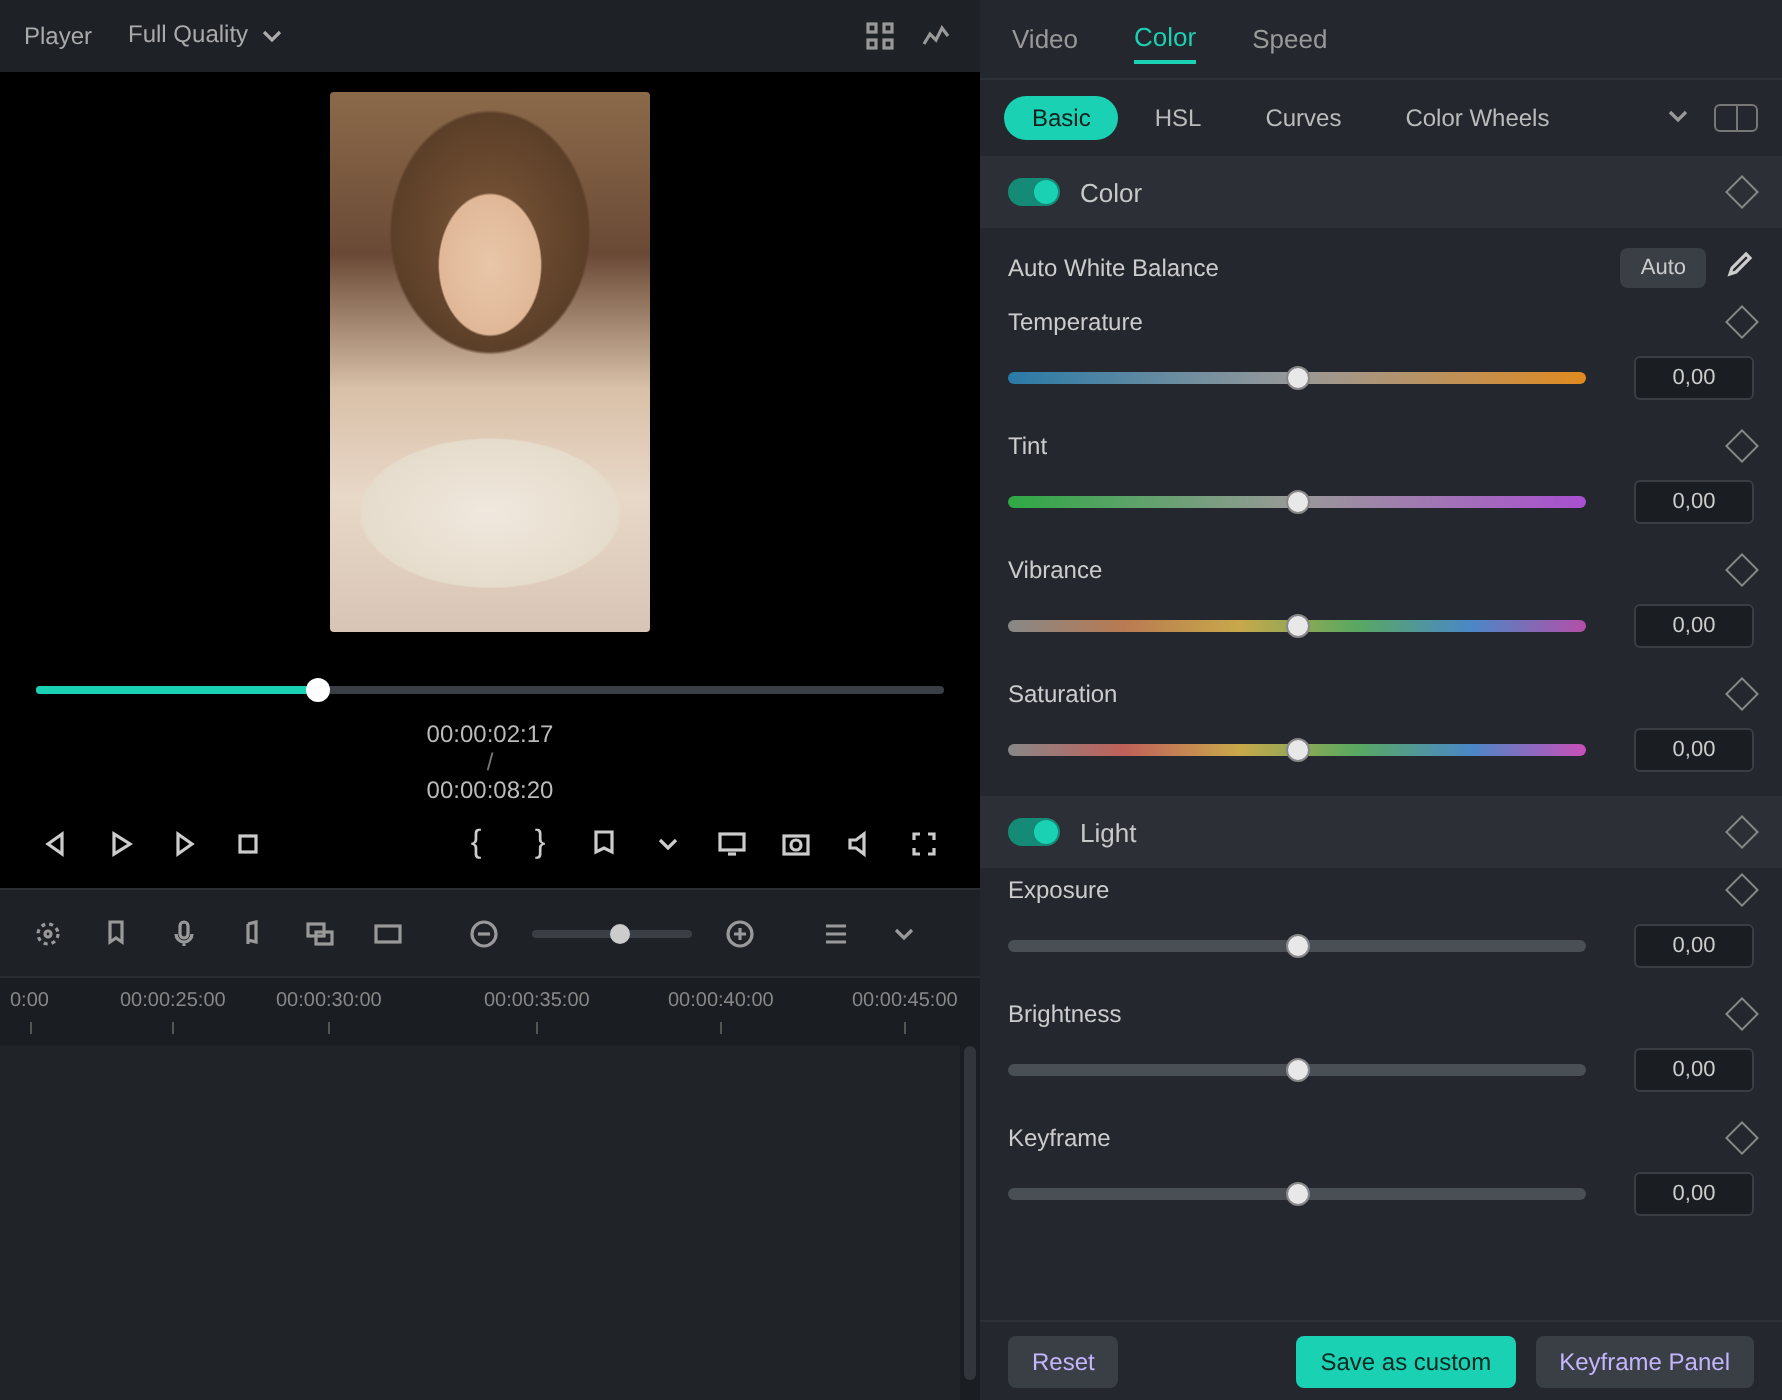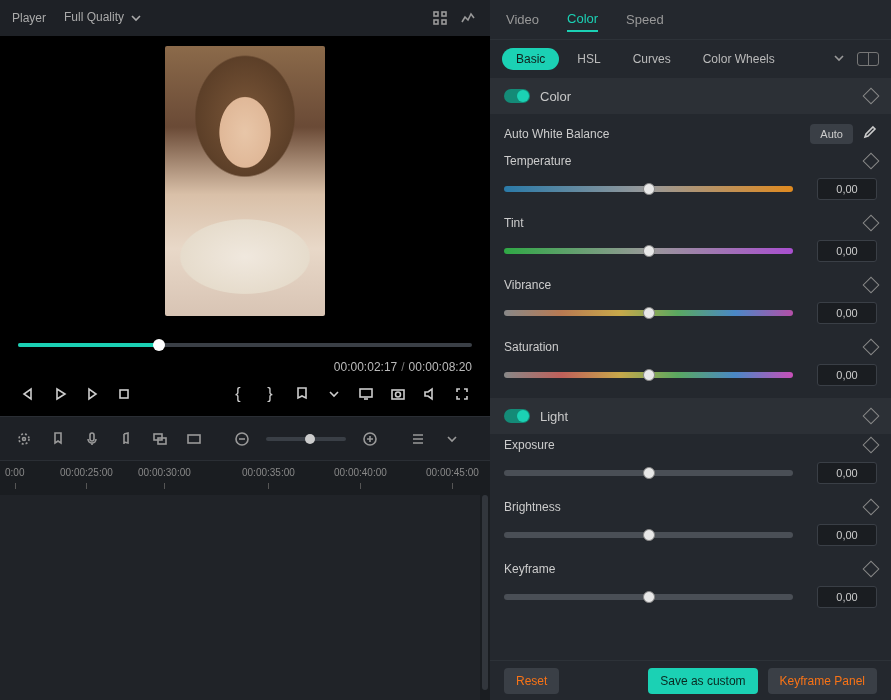--- a/index.html
+++ b/index.html
@@ -25,21 +25,21 @@
 radial-gradient(ellipse 80px 46px at 50% 78%,#f0e8de 0%,#e6dccc 80%,transparent 82%)
 ;}
 
 
 .scrub-area { padding: 10px 18px 4px; }
 .scrub { position: relative; height: 18px; display:flex; align-items:center;}
 .scrub-track { height: 4px; background: #3a3f46; border-radius: 2px; width: 100%; position: relative; }
 .scrub-fill { position: absolute; left:0; top:0; bottom:0; background:#1bd1b4; border-radius:2px; }
 .scrub-handle { position:absolute; top:50%; transform:translate(-50%,-50%); width:12px; height:12px; background:#fff; border-radius:50%; }
 
-.time-row { display:flex; align-items:center; padding: 2px 18px 6px; font-size:12px; color:#bbb;}
+.time-row { display:flex; align-items:center; padding: 2px 18px 6px; font-size:12px; color:#bbb;flex-direction:column;}
 .time-row .spacer{flex:1;}
 .time-row .sep{margin:0 4px;color:#777;}
 
 
 .transport { display:flex; align-items:center; padding:4px 18px 12px; gap:12px;}
 .transport .t-btn{width:20px;height:20px;display:flex;align-items:center;justify-content:center;color:#ccc;cursor:pointer;}
 .transport .spacer{flex:1;}
 
 
 .tl-toolbar { height:44px; background:#1e2126; display:flex; align-items:center; padding:0 14px; gap:14px; border-top:1px solid #2a2e34;}
@@ -94,21 +94,21 @@
 
 .grad-temp{background:linear-gradient(90deg,#2a7aa8 0%,#999 50%,#e08a1f 100%);}
 .grad-tint{background:linear-gradient(90deg,#2fa845 0%,#999 50%,#a94fd0 100%);}
 .grad-vib{background:linear-gradient(90deg,#888 0%,#b97a52 20%,#c8a84a 40%,#5aa860 60%,#4a88c6 80%,#b44fa8 100%);}
 .grad-sat{background:linear-gradient(90deg,#888 0%,#c0605a 20%,#c8a84a 40%,#5aa860 60%,#4a88c6 80%,#c84fb8 100%);}
 .grad-plain{background:#4a4f56;}
 
 
 .footer{height:40px;display:flex;align-items:center;padding:0 14px;gap:10px;border-top:1px solid #2d3238;}
 .footer .btn{border:none;border-radius:4px;padding:6px 12px;font-size:12px;cursor:pointer;}
-.footer .btn-gray{background:#3a3f46;color:#f97316;}
+.footer .btn-gray{background:#3a3f46;color:#c4b5fd;}
 .footer .btn-accent{background:#1bd1b4;color:#0a2820;}
 .footer .spacer{flex:1;}
 
 svg{width:16px;height:16px;stroke:currentColor;fill:none;stroke-width:1.6;}
 </style>
 </head>
 <body>
 
 <div class="left-panel">
   <div class="player-header">

